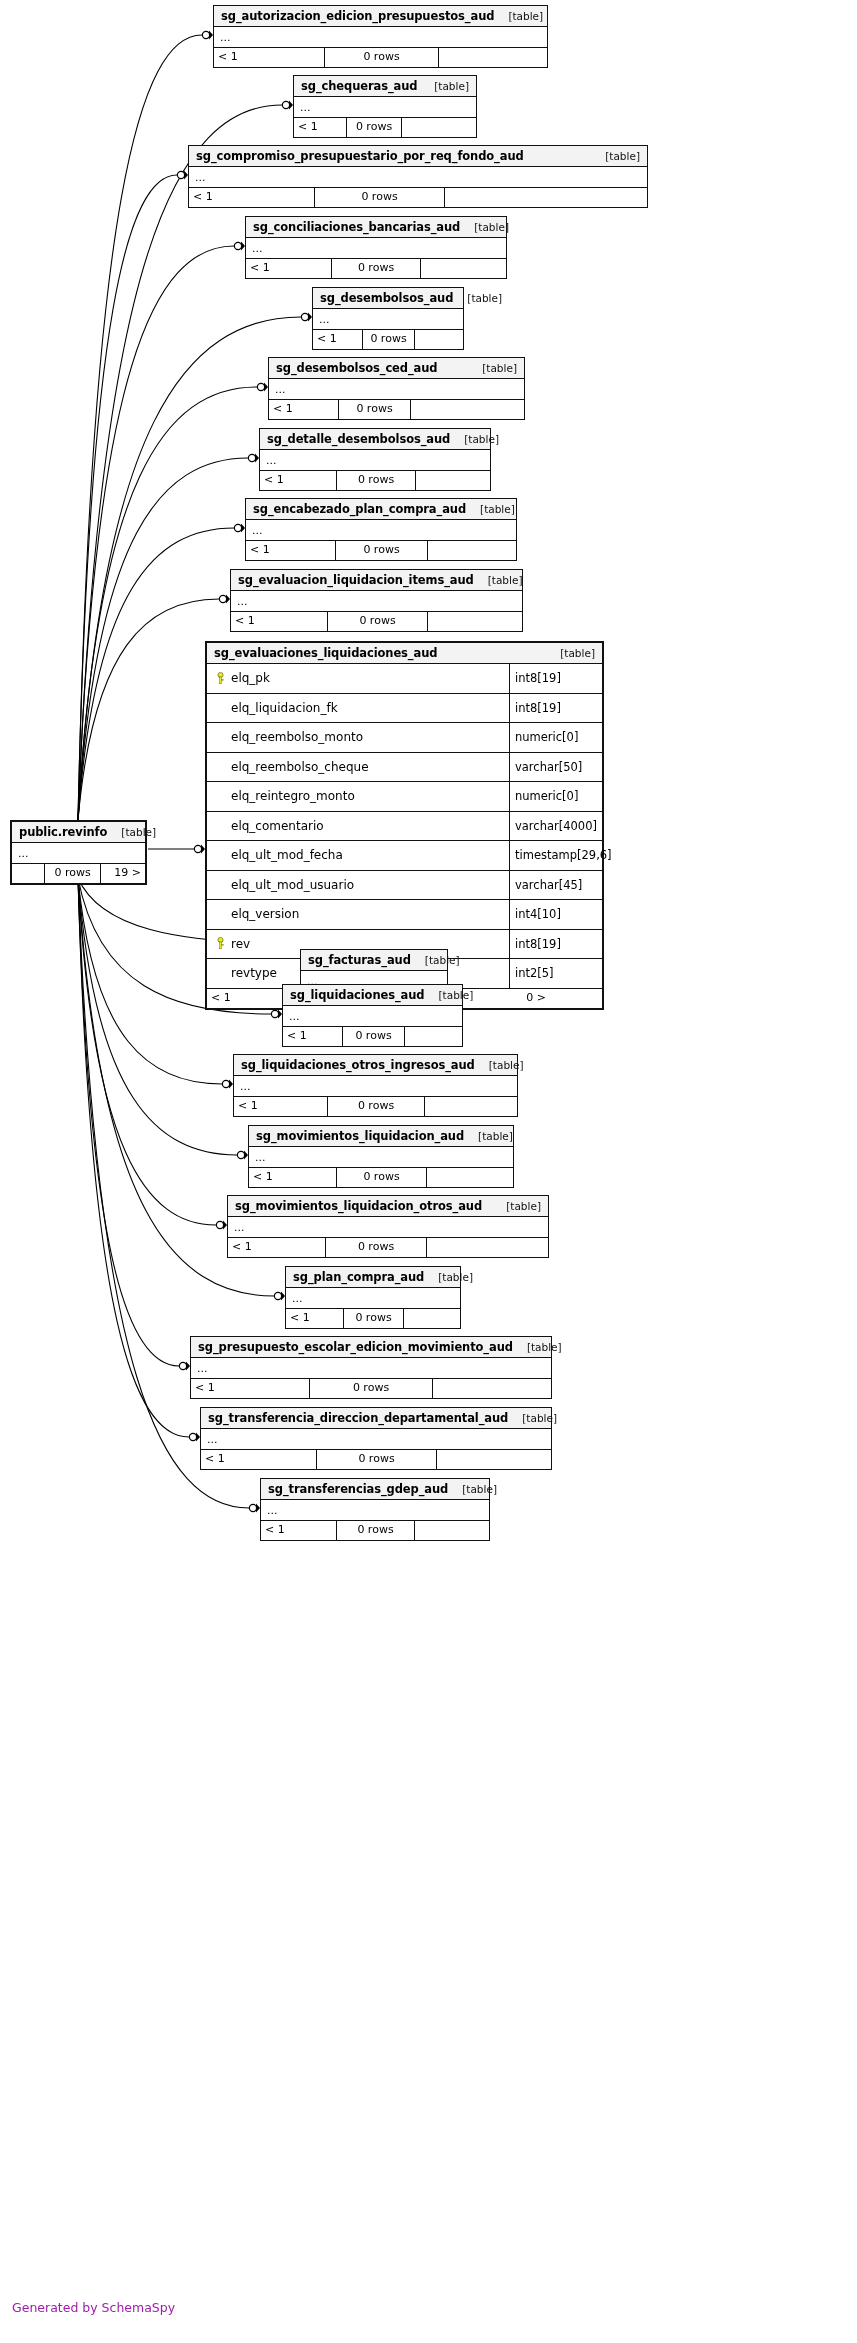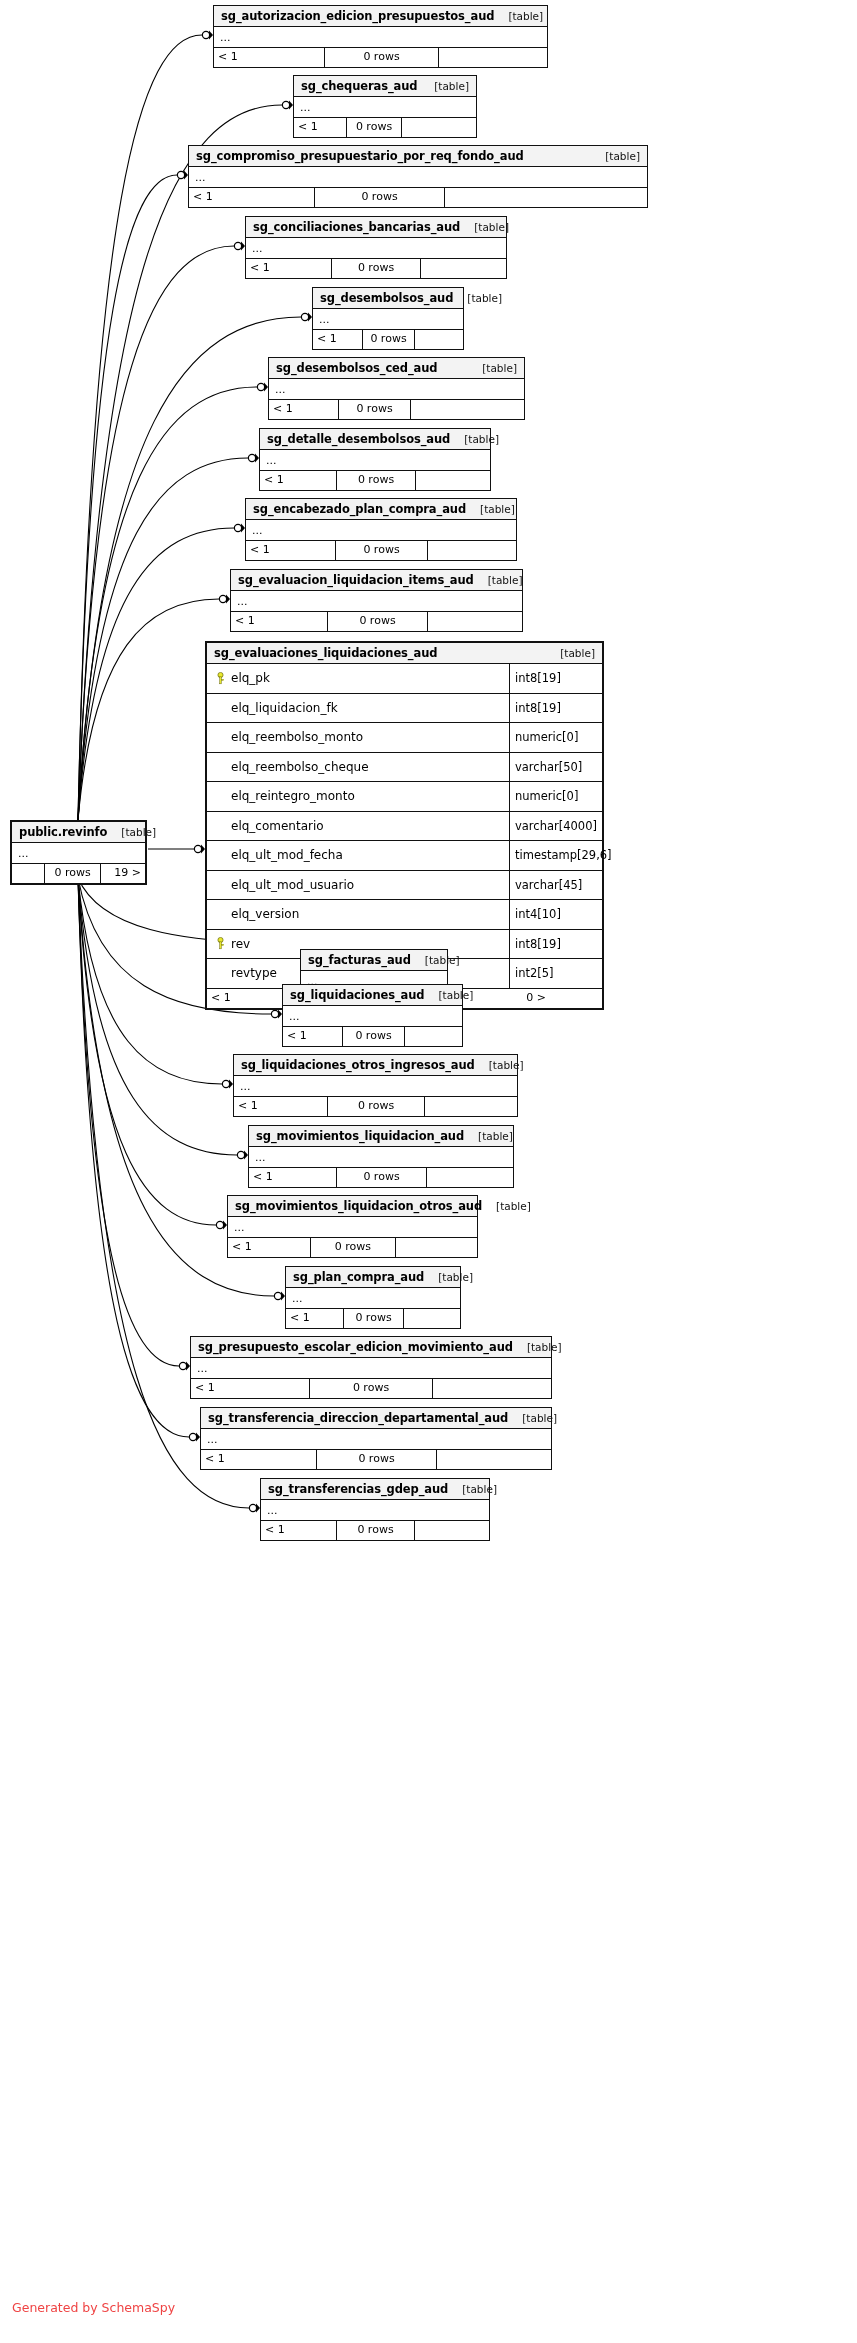--- a/index.html
+++ b/index.html
@@ -127,21 +127,21 @@
     margin-right: 5px;
     flex: 0 0 11px;
     display: inline-block;
   }
   .keyspace { width: 16px; flex: 0 0 16px; display:inline-block; }
   .footer-note {
     position: absolute;
     left: 12px;
     top: 2300px;
     font-size: 12.5px;
-    color: #ef4444;
+    color: #a21caf;
   }
 </style>
 </head>
 <body>
 
 <div id="canvas">
 
   <svg id="edges" viewBox="0 0 857 2343" preserveAspectRatio="none">
       <path d="M 78 820 C 91.5 207.69999999999993, 138.75 35, 202 35" fill="none" stroke="#000000" stroke-width="1.1"></path>
       <g>
@@ -502,21 +502,21 @@
           <span class="tname">sg_movimientos_liquidacion_aud</span>
           <span class="ttag">[table]</span>
         </div>
         <div class="ellipsis-row">...</div>
         <div class="foot-row">
           <div class="fc-left" style="width:88px;">&lt; 1</div>
           <div class="fc-mid" style="width:90px;">0 rows</div>
           <div class="fc-right" style="width:86px;"></div>
         </div>
       </div>
-      <div class="node" style="left: 227px; top: 1195px; width: 251px;">
+      <div class="node" style="left: 227px; top: 1195px; width: 322px;">
         <div class="node-title">
           <span class="tname">sg_movimientos_liquidacion_otros_aud</span>
           <span class="ttag">[table]</span>
         </div>
         <div class="ellipsis-row">...</div>
         <div class="foot-row">
           <div class="fc-left" style="width:98px;">&lt; 1</div>
           <div class="fc-mid" style="width:101px;">0 rows</div>
           <div class="fc-right" style="width:96px;"></div>
         </div>

